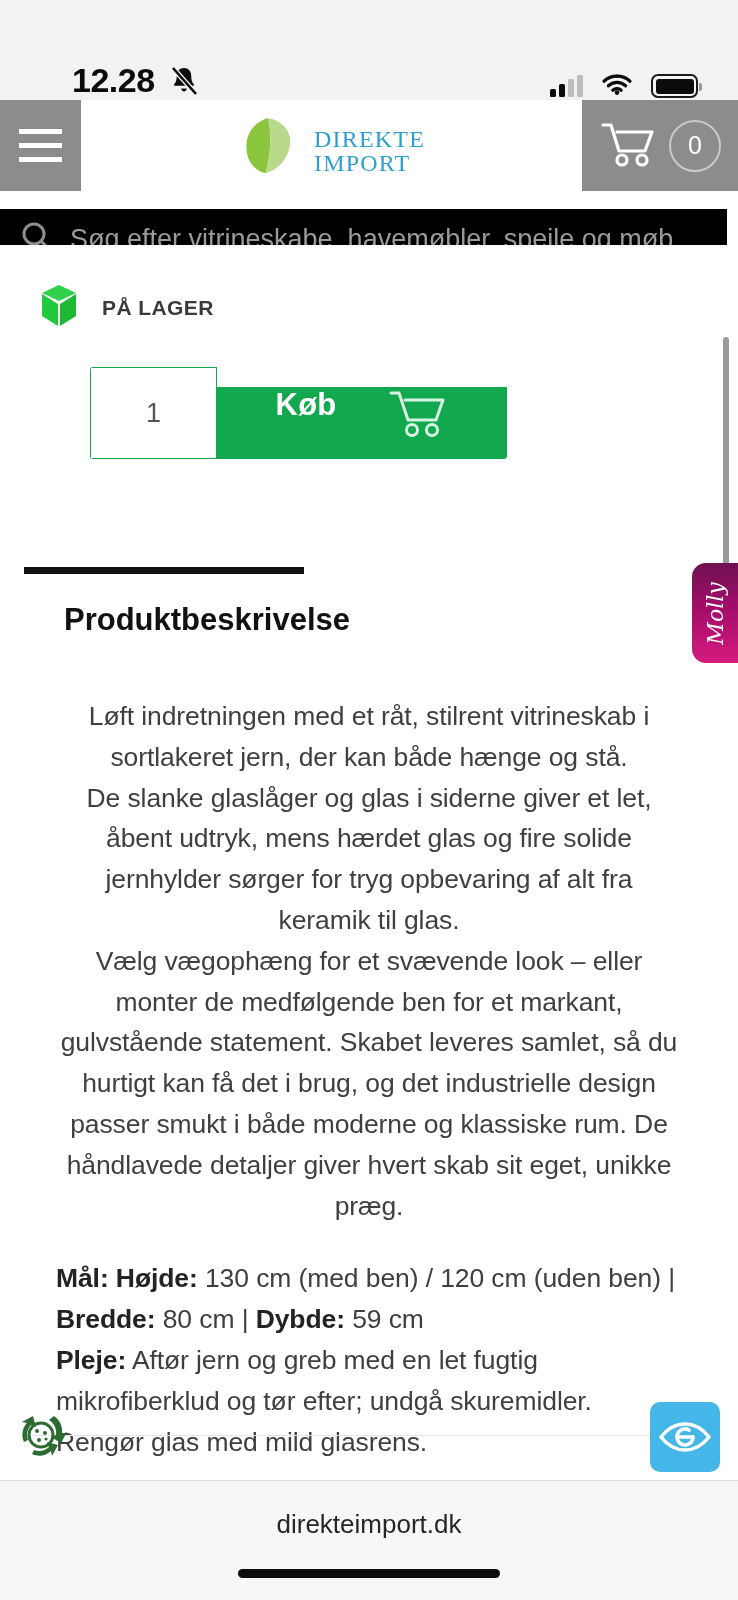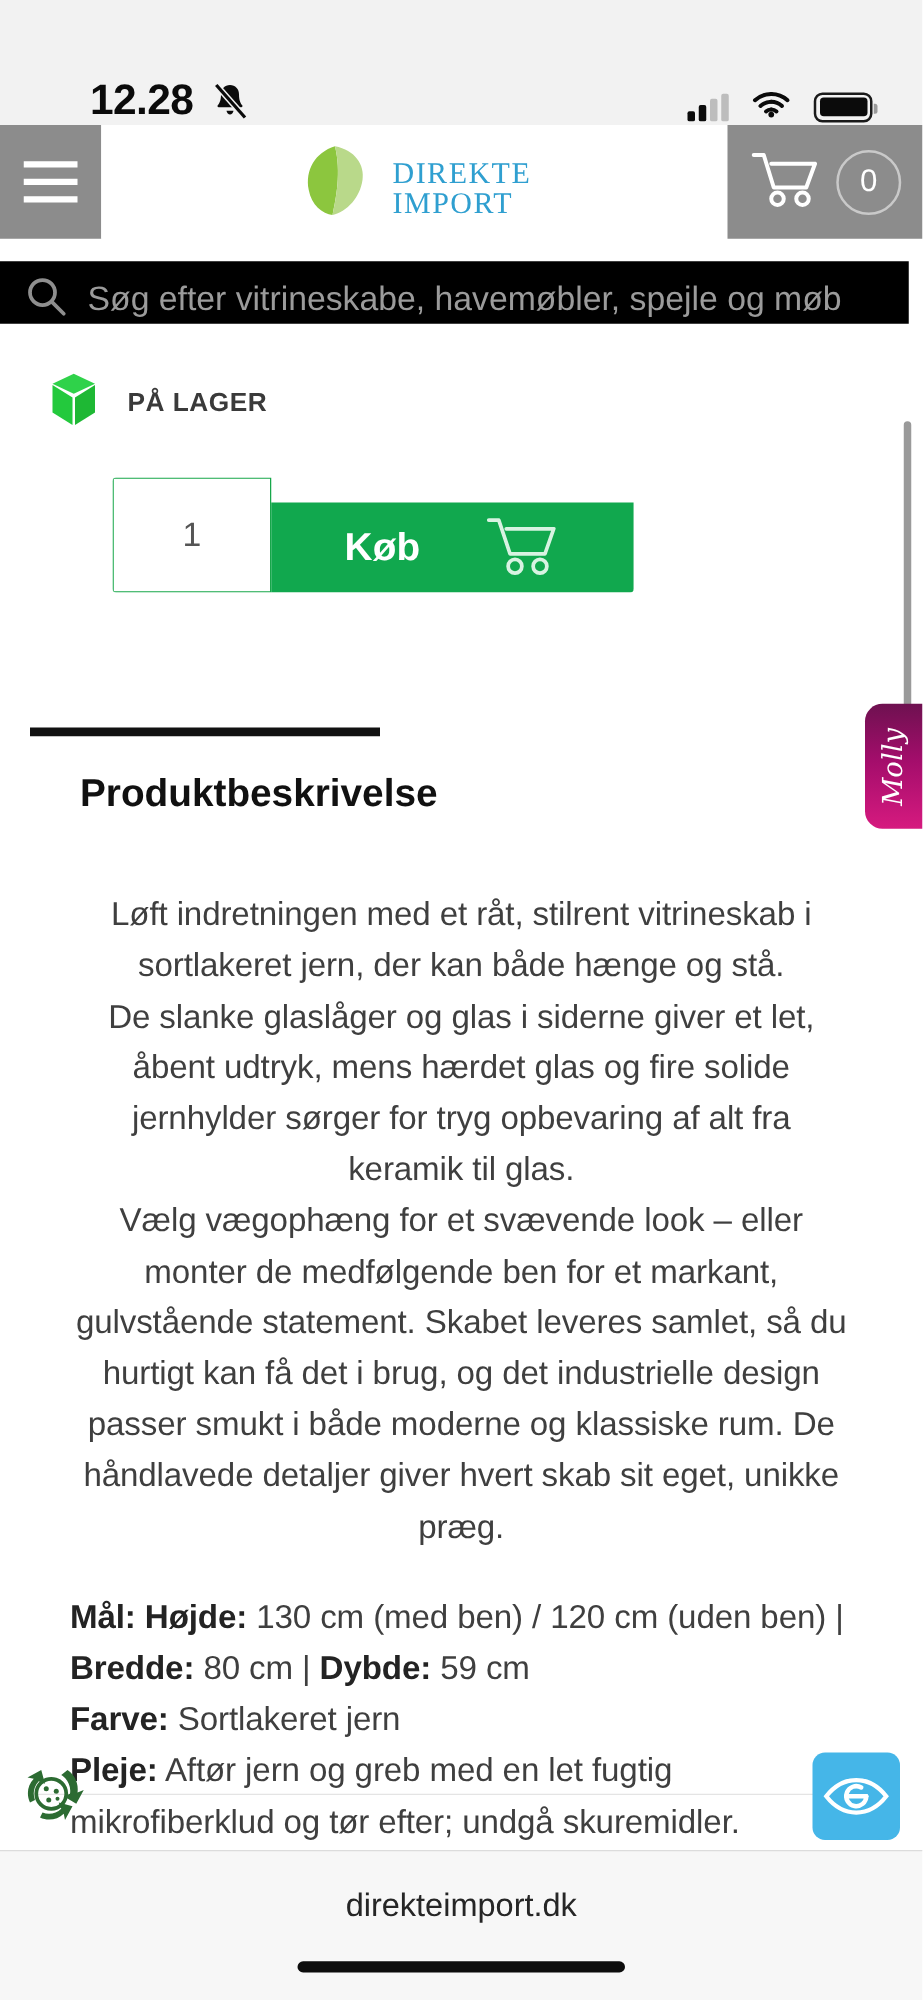--- a/index.html
+++ b/index.html
@@ -151,21 +151,21 @@
   }
   .search-placeholder {
     font-size: 27px;
     color: #9b9b9b;
     white-space: nowrap;
   }
 
   
   .content {
     position: absolute;
-    top: 259px; left: 0;
+    top: 245px; left: 0;
     width: 738px;
     height: 1229px;
     background: #ffffff;
     overflow: hidden;
   }
 
   .stock-row {
     display: flex;
     align-items: center;
     gap: 22px;
@@ -194,21 +194,21 @@
     align-items: center;
     justify-content: center;
     font-size: 27px;
     color: #555;
     cursor: text;
   }
   .buy-btn {
     flex: 1;
     background: #11a84e;
     display: flex;
-    align-items: center;
+    align-items: flex-start;
     justify-content: center;
     gap: 50px;
     cursor: pointer;
     margin-top: 20px;
   }
   .buy-btn .label {
     font-size: 31px;
     font-weight: 700;
     color: #ffffff;
     letter-spacing: 0.2px;
@@ -445,21 +445,20 @@
     <div class="rule"></div>
     <div class="section-title">Produktbeskrivelse</div>
 
     <div class="desc">
         <p>Løft indretningen med et råt, stilrent vitrineskab i sortlakeret jern, der kan både hænge og stå.</p>
         <p>De slanke glaslåger og glas i siderne giver et let, åbent udtryk, mens hærdet glas og fire solide jernhylder sørger for tryg opbevaring af alt fra keramik til glas.</p>
         <p>Vælg vægophæng for et svævende look – eller monter de medfølgende ben for et markant, gulvstående statement. Skabet leveres samlet, så du hurtigt kan få det i brug, og det industrielle design passer smukt i både moderne og klassiske rum. De håndlavede detaljer giver hvert skab sit eget, unikke præg.</p>
       </div>
     <div class="specs">
         <p><b>Mål: Højde:</b><span> 130 cm (med ben) / 120 cm (uden ben) | </span><b>Bredde:</b><span> 80 cm | </span><b>Dybde:</b><span> 59 cm</span></p>
-        <p><b>Farve:</b><span> Sortlakeret jern</span></p>
         <p><b>Pleje:</b><span> Aftør jern og greb med en let fugtig mikrofiberklud og tør efter; undgå skuremidler. Rengør glas med mild glasrens.</span></p>
       </div>
   </div>
 
   <div class="scrollbar"></div>
 
   <div class="molly-tab">
     <span>Molly</span>
   </div>
 

